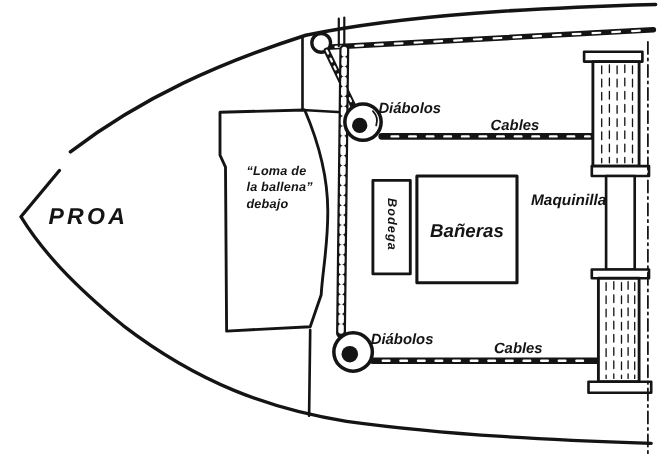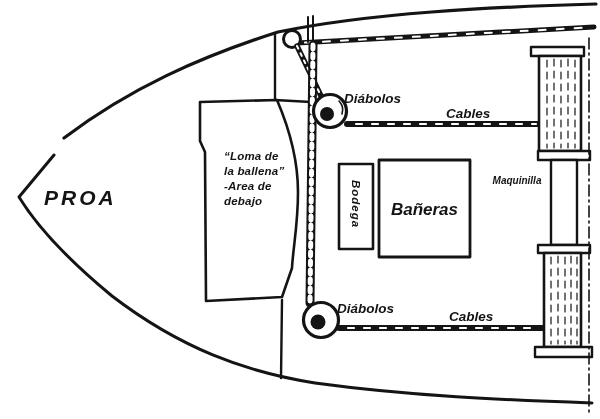--- a/index.html
+++ b/index.html
@@ -19,21 +19,21 @@
   .note div { white-space:nowrap; }
   .diab-top { left:344px; top:91px;  font-size:13.5px; }
   .cab-top  { left:446px; top:106px; font-size:13.5px; }
   .diab-bot { left:337px; top:301px; font-size:13.5px; }
   .cab-bot  { left:449px; top:309px; font-size:13.5px; }
   .bodega {
     left:316px; top:198px; width:80px; font-size:11.5px;
     text-align:center; transform:rotate(90deg); letter-spacing:1px;
   }
   .baneras { left:379px; top:200px; width:91px; text-align:center; font-size:17px; }
-  .winch-lbl { left:477px; top:172px; width:80px; text-align:center; font-size:10px; line-height:18px; white-space:normal; }
+  .winch-lbl { left:477px; top:172px; width:80px; text-align:center; font-size:14px; line-height:18px; white-space:normal; }
 </style>
 </head>
 <body>
 
 <div id="stage">
 
   <svg id="drawing" width="600" height="419" viewBox="0 0 600 419" fill="none" stroke="#141414" stroke-linecap="round" stroke-linejoin="round">
 
     <path stroke-width="3.2" d="M 64,138 C 130,88 200,57 278,32 C 370,13 490,7 596,4"></path>
     <path stroke-width="3" d="M 54,155 L 19,197 C 38,228 66,258 112,296 C 180,348 245,372 315,383 C 410,396 505,400 592,403"></path>
@@ -81,21 +81,20 @@
     <rect x="535" y="347" width="57" height="10" stroke-width="2.4" fill="#ffffff"></rect>
 
     <path stroke-width="1.6" stroke-dasharray="11 4 2 4" d="M 589,38 L 589,416"></path>
   </svg>
 
   <div class="lbl proa">PROA</div>
 
   <div class="lbl note">
     <div>“Loma de</div>
     <div>la ballena”</div>
-    <div>-Area de</div>
     <div>debajo</div>
   </div>
 
   <div class="lbl diab-top">Diábolos</div>
   <div class="lbl cab-top">Cables</div>
   <div class="lbl diab-bot">Diábolos</div>
   <div class="lbl cab-bot">Cables</div>
 
   <div class="lbl bodega">Bodega</div>
   <div class="lbl baneras">Bañeras</div>

